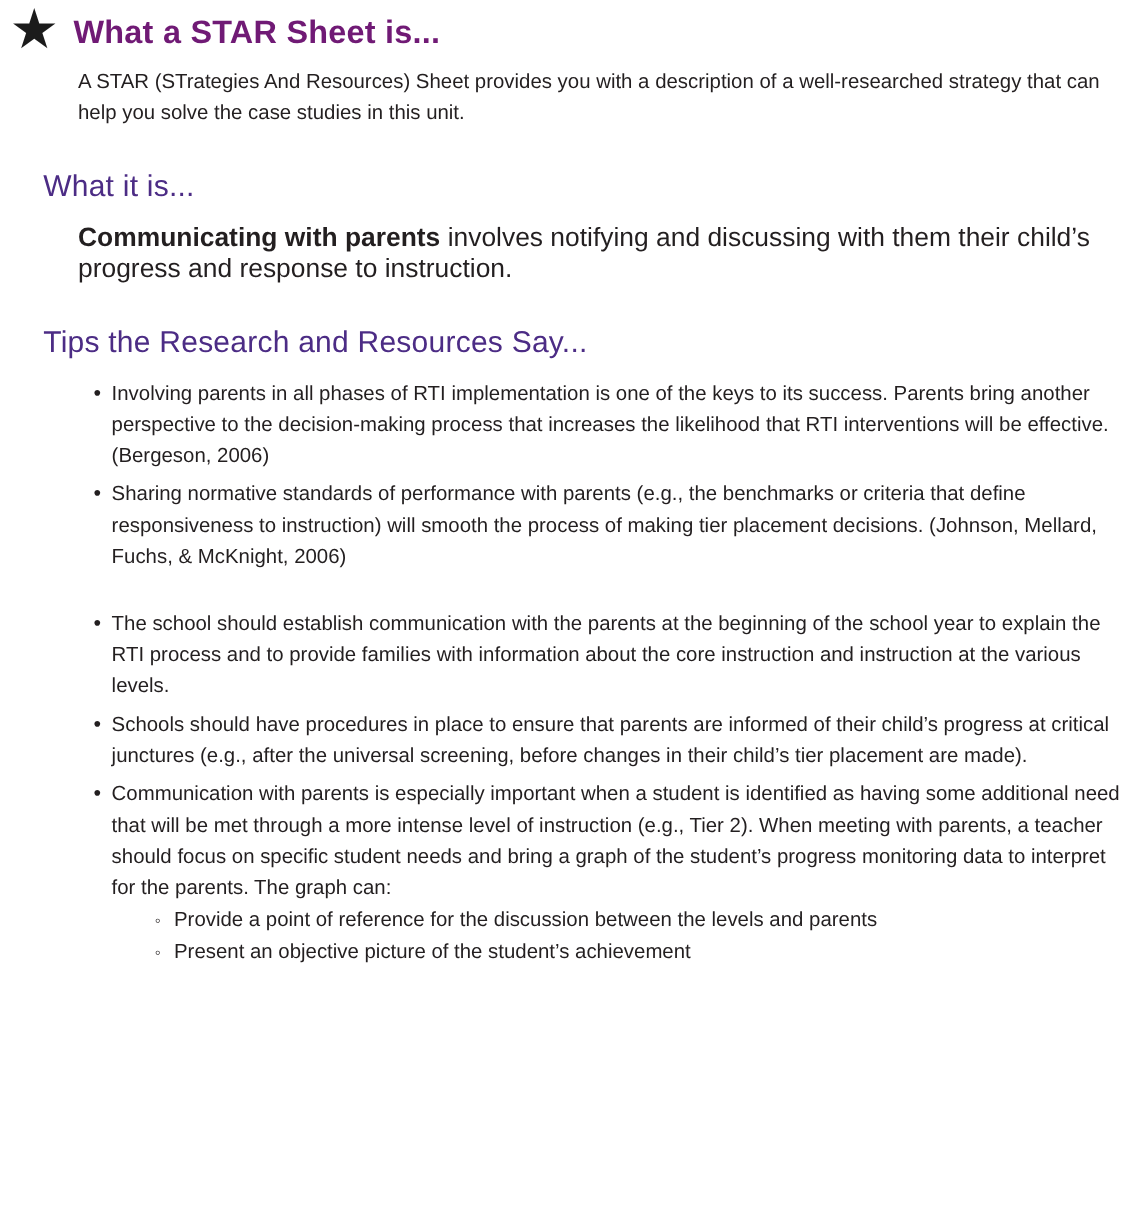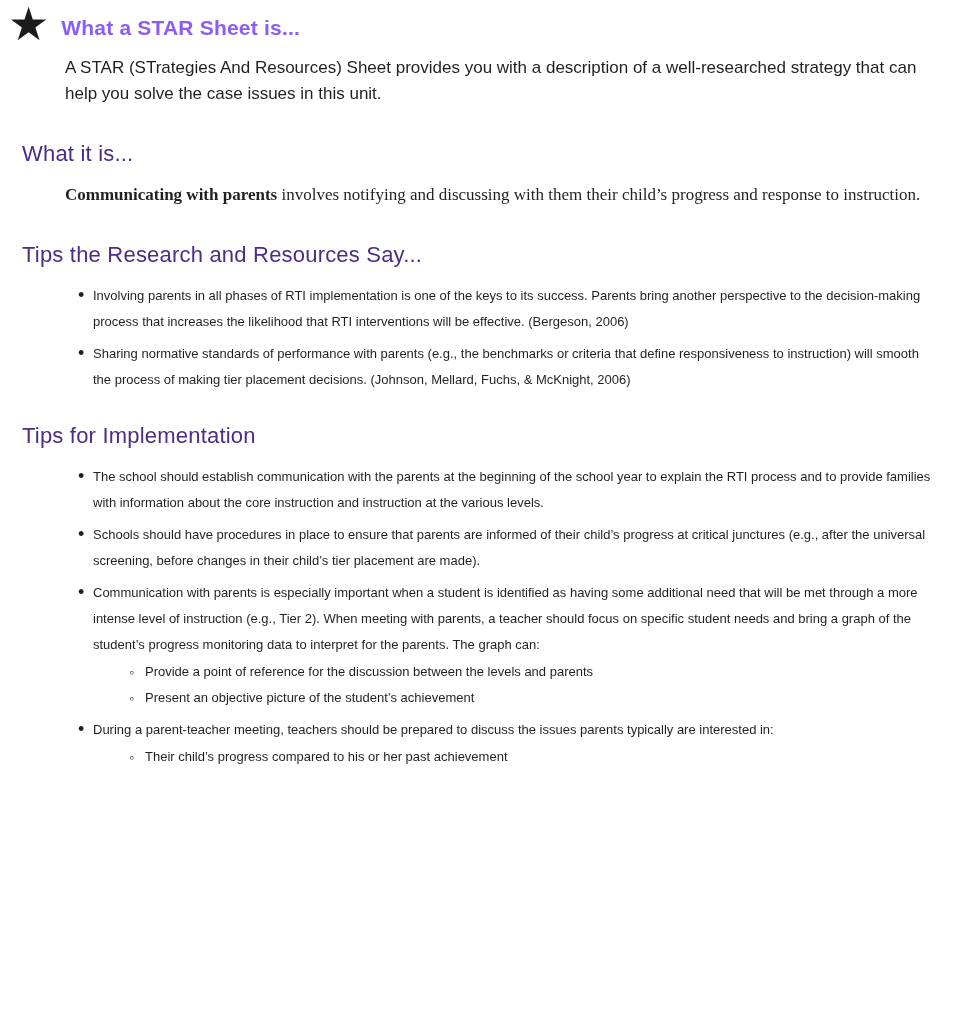--- a/index.html
+++ b/index.html
@@ -21,61 +21,60 @@
     gap: 12px;
     margin: 4px 0 10px 8px;
   }
   .star {
     font-size: 46px;
     line-height: 0.9;
     color: #1b1b1b;
     margin-top: -6px;
   }
   h1.doc-title {
-    font-size: 21px;
+    font-size: 27px;
     font-weight: bold;
     margin: 0;
-    color: #8b5cf6;
+    color: #701a75;
     letter-spacing: 0.2px;
   }
 
   
   .intro {
     margin: 6px 28px 34px 65px;
     font-size: 17px;
     line-height: 26px;
   }
 
   
   h2.section-heading {
-    font-size: 22px;
+    font-size: 25px;
     font-weight: normal;
     color: #4c2c85;
-    margin: 0 0 15px 22px;
+    margin: 0 0 15px 36px;
     letter-spacing: 0.2px;
   }
   .sec-what { margin-top: 30px; }
   .sec-research { margin-top: 34px; }
   .sec-tips { margin-top: 28px; }
 
   
   .lead-para {
     margin: 12px 28px 34px 65px;
-    font-size: 17px;
+    font-size: 22px;
     line-height: 26px;
-    font-family: Liberation Serif, serif;
   }
   .lead-para strong { font-weight: bold; }
 
   
   ul.bullets {
     list-style: none;
     margin: 0 14px 30px 0;
     padding: 0 6px 0 93px;
-    font-size: 13px;
+    font-size: 17px;
     line-height: 26px;
   }
   ul.bullets > li {
     position: relative;
     margin-bottom: 6px;
   }
   ul.bullets > li::before {
     content: "\2022";
     position: absolute;
     left: -15px;
@@ -106,60 +105,50 @@
 </head>
 <body>
 
 <div class="page">
 
   <div class="title-row">
     <span class="star">★</span>
     <h1 class="doc-title">What a STAR Sheet is...</h1>
   </div>
 
-  <p class="intro">A STAR (STrategies And Resources) Sheet provides you with a description of a well-researched strategy that can help you solve the case issues in this unit.</p>
+  <p class="intro">A STAR (STrategies And Resources) Sheet provides you with a description of a well-researched strategy that can help you solve the case studies in this unit.</p>
 
   <h2 class="section-heading sec-what">What it is...</h2>
   <p class="lead-para">
     <strong>Communicating with parents</strong><span> involves notifying and discussing with them their child’s progress and response to instruction.</span>
   </p>
 
   <h2 class="section-heading sec-research">Tips the Research and Resources Say...</h2>
   <ul class="bullets">
     <li>
       <span>Involving parents in all phases of RTI implementation is one of the keys to its success. Parents bring another perspective to the decision-making process that increases the likelihood that RTI interventions will be effective. (Bergeson, 2006)</span>
     </li>
     <li>
       <span>Sharing normative standards of performance with parents (e.g., the benchmarks or criteria that define responsiveness to instruction) will smooth the process of making tier placement decisions. (Johnson, Mellard, Fuchs, &amp; McKnight, 2006)</span>
     </li>
   </ul>
 
-  <h2 class="section-heading sec-tips">Tips for Implementation</h2>
   <ul class="bullets">
     <li>
       <span>The school should establish communication with the parents at the beginning of the school year to explain the RTI process and to provide families with information about the core instruction and instruction at the various levels.</span>
     </li>
     <li>
       <span>Schools should have procedures in place to ensure that parents are informed of their child’s progress at critical junctures (e.g., after the universal screening, before changes in their child’s tier placement are made).</span>
     </li>
     <li>
       <span>Communication with parents is especially important when a student is identified as having some additional need that will be met through a more intense level of instruction (e.g., Tier 2). When meeting with parents, a teacher should focus on specific student needs and bring a graph of the student’s progress monitoring data to interpret for the parents. The graph can:</span>
       <ul class="subbullets">
         <li>
           <span>Provide a point of reference for the discussion between the levels and parents</span>
         </li>
         <li>
           <span>Present an objective picture of the student’s achievement</span>
         </li>
       </ul>
     </li>
-    <li>
-      <span>During a parent-teacher meeting, teachers should be prepared to discuss the issues parents typically are interested in:</span>
-      <ul class="subbullets">
-        <li>
-          <span>Their child’s progress compared to his or her past achievement</span>
-        </li>
-
-      </ul>
-    </li>
   </ul>
 
 </div>
 
 </body></html>

